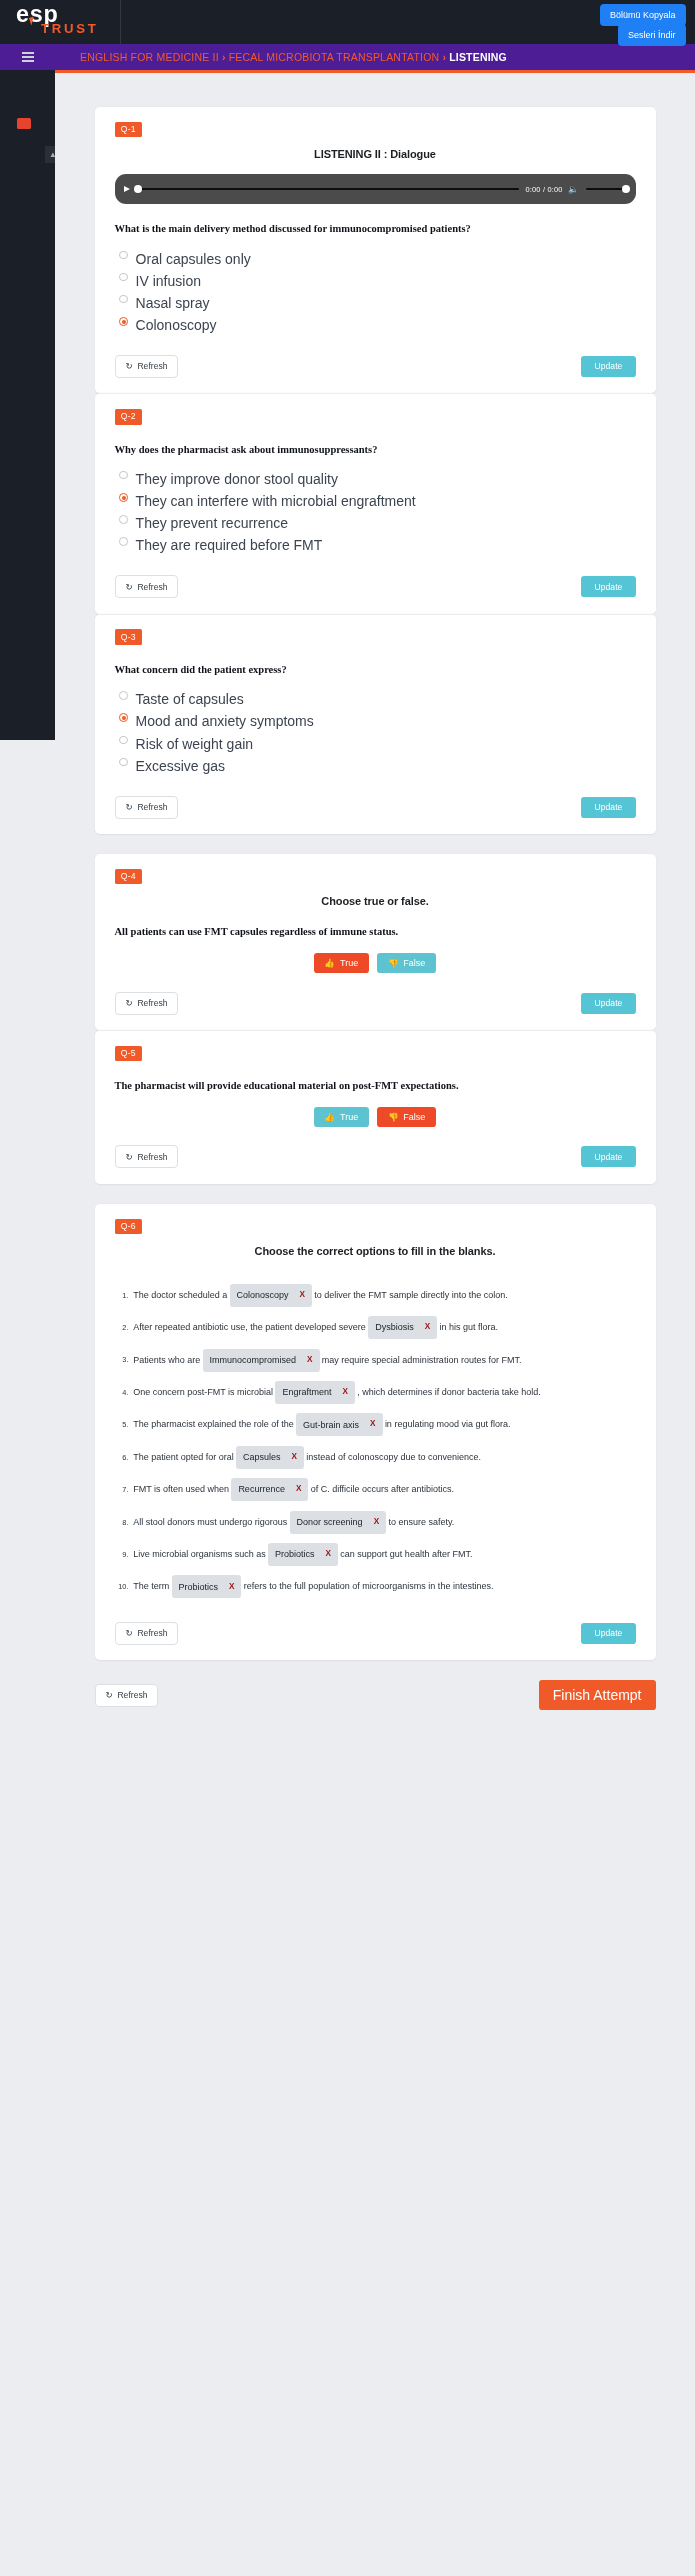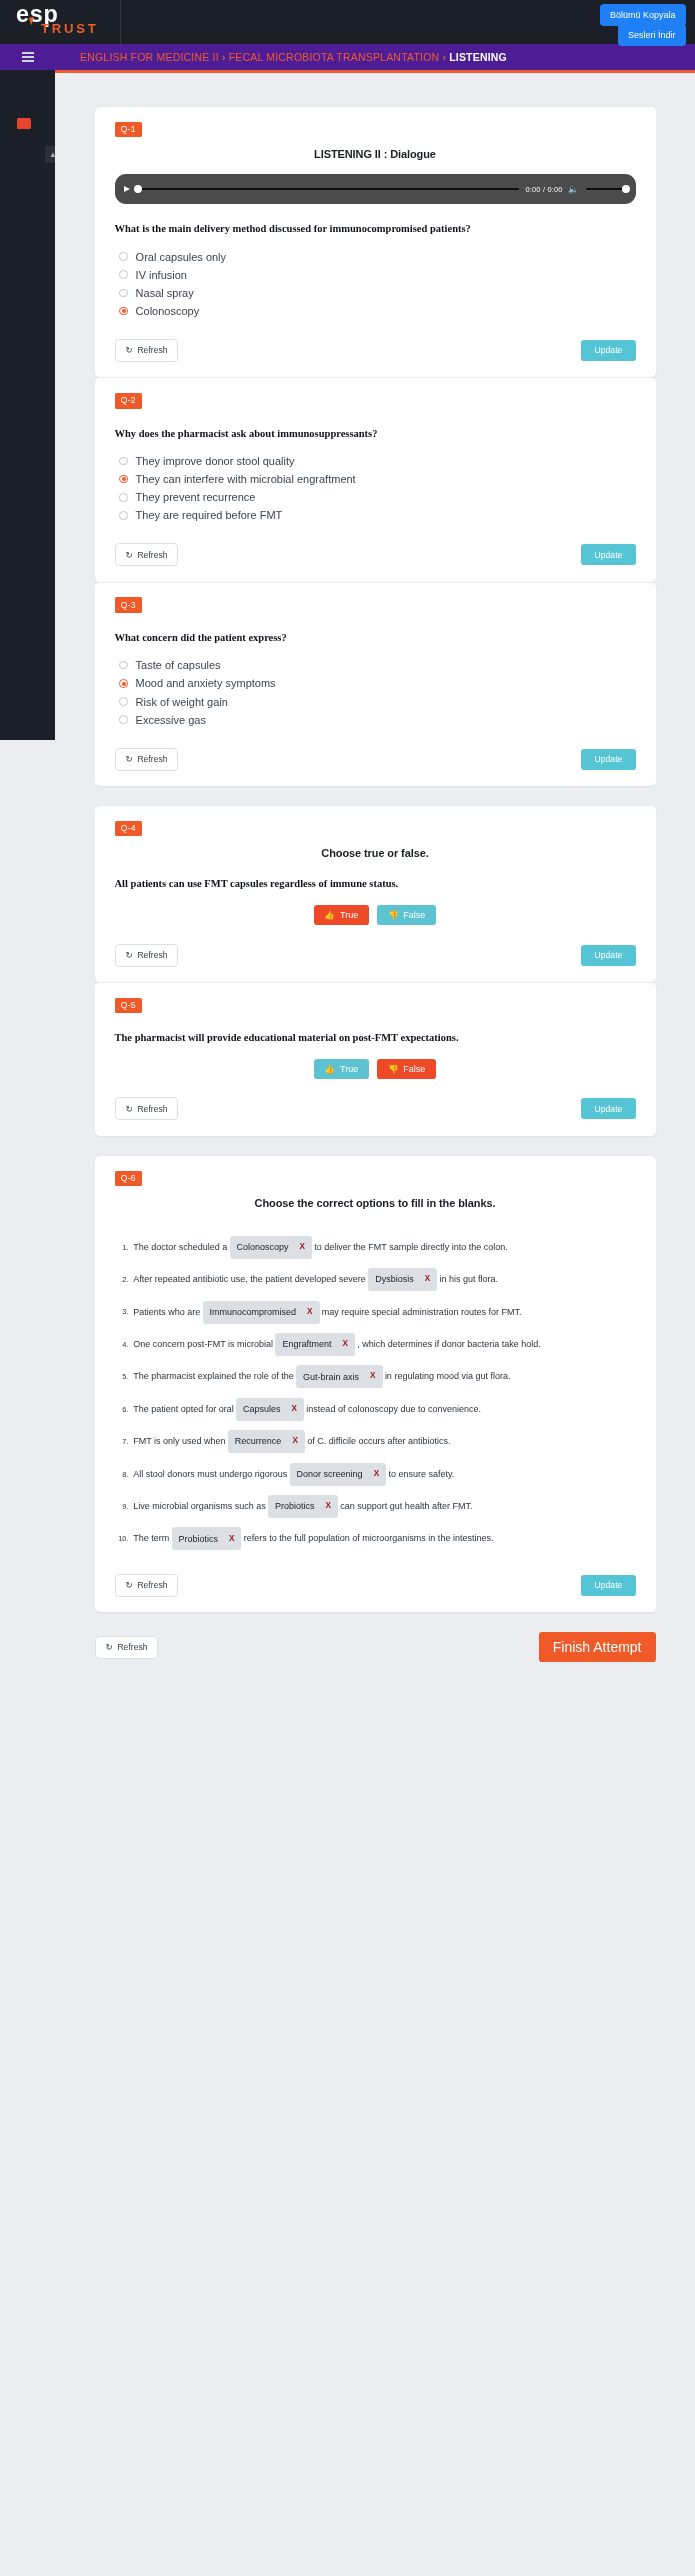--- a/index.html
+++ b/index.html
@@ -203,24 +203,24 @@
     font-family: "Liberation Serif", serif;
     font-weight: bold;
     font-size: 10.5px;
     color: #10131a;
     margin: 17px 0 0 0;
     line-height: 1.45;
   }
 
   .opts { margin: 11px 0 0 4.7px; }
   .opt {
-    display: flex; align-items: center; gap: 7.8px;
+    display: flex; align-items: flex-start; gap: 7.8px;
     padding: 3.1px 0;
     cursor: pointer;
-    font-size: 11px;
+    font-size: 14px;
     color: #3c4450;
   }
   .radio {
     width: 8.6px; height: 8.6px; border-radius: 50%;
     border: 0.8px solid #c2c7cf; background: #fff;
     flex: none; position: relative;
   }
   .radio.on { border-color: #f05a28; }
   .radio.on::after {
     content: ""; position: absolute;
@@ -550,21 +550,21 @@
             <div class="fib-item">
               <span class="fib-num">6.</span>
               <span class="fib-body"><span>The patient opted for oral</span><span class="chip">
                     <span>Capsules</span>
                     <span class="x">X</span>
                   </span><span>instead of colonoscopy due to convenience.</span></span>
             </div>
 
             <div class="fib-item">
               <span class="fib-num">7.</span>
-              <span class="fib-body"><span>FMT is only used when</span><span class="chip">
+              <span class="fib-body"><span>FMT is often used when</span><span class="chip">
                     <span>Recurrence</span>
                     <span class="x">X</span>
                   </span><span>of C. difficile occurs after antibiotics.</span></span>
             </div>
 
             <div class="fib-item">
               <span class="fib-num">8.</span>
               <span class="fib-body"><span>All stool donors must undergo rigorous</span><span class="chip">
                     <span>Donor screening</span>
                     <span class="x">X</span>

